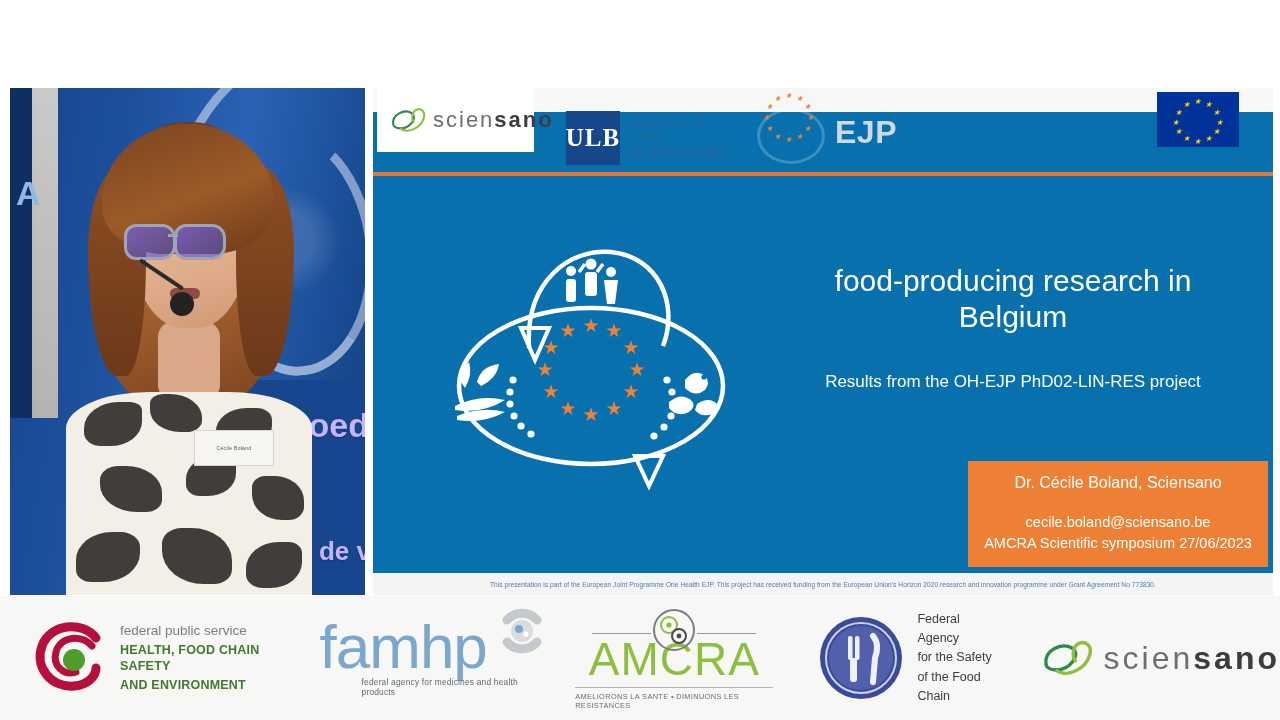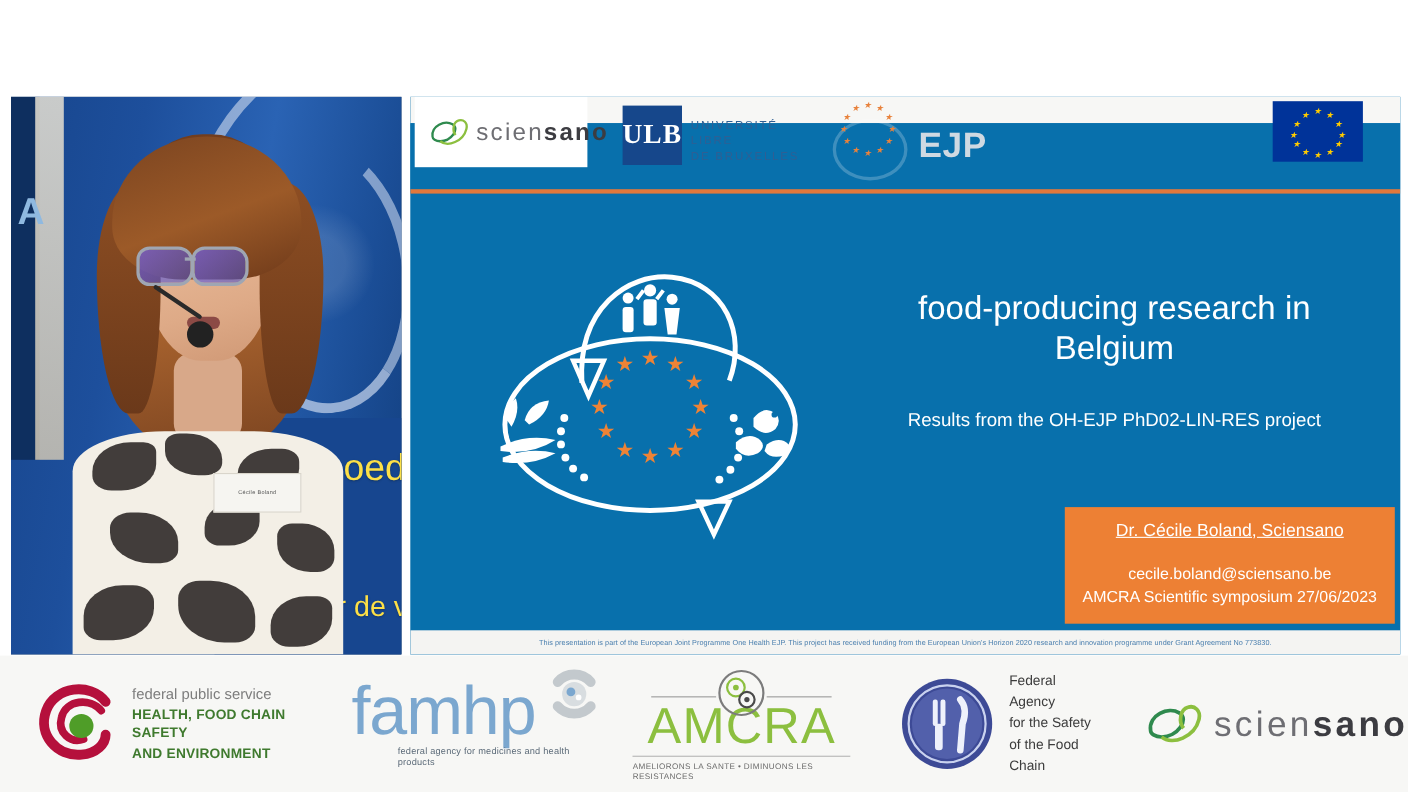--- a/index.html
+++ b/index.html
@@ -35,21 +35,21 @@
   .v-darkpanel{position:absolute;left:0;top:0;width:26px;height:330px;background:#0e2f5f;}
   .v-letterA{
     position:absolute;left:6px;top:86px;font-size:34px;font-weight:bold;
     color:#8fb9e0;letter-spacing:1px;
   }
   .v-bluebanner{
     position:absolute;right:0;bottom:0px;width:170px;height:215px;
     background:#17468f;
   }
   .v-banner-txt{
-    position:absolute;color:#fde047;font-size:27px;font-weight:400;
+    position:absolute;color:#c4b5fd;font-size:27px;font-weight:700;
     text-shadow:0 1px 2px rgba(0,0,0,.25);white-space:nowrap;
   }
   .v-banner-txt.t1{right:-4px;bottom:150px;font-size:34px;}
   .v-banner-txt.t2{right:66px;bottom:82px;font-size:26px;}
   .v-banner-txt.t3{right:-6px;bottom:28px;font-size:26px;}
 
   
   .p-wrap{position:absolute;left:52px;top:18px;width:250px;height:489px;}
   .p-neck{position:absolute;left:96px;top:215px;width:62px;height:80px;background:#d8a889;border-radius:16px;}
   .p-hair-back{
@@ -125,21 +125,21 @@
   .orange-rule{position:absolute;left:0;top:84px;width:100%;height:4px;background:#e0783c;}
 
   
   .sci-mark{position:relative;width:42px;height:34px;margin-left:12px;flex:0 0 auto;}
   .sci-word{
     font-size:22px;letter-spacing:2px;color:#6e6e73;margin-left:2px;
   }
   .sci-word b{color:#3c3c41;font-weight:700;}
 
   
-  .ulb{position:absolute;left:170px;top:8px;display:flex;align-items:flex-end;padding-left:23px;}
+  .ulb{position:absolute;left:170px;top:23px;display:flex;align-items:flex-start;padding-left:23px;}
   .ulb-box{
     width:54px;height:54px;background:#16478b;color:#fff;
     display:flex;align-items:center;justify-content:center;
     font-family:"Liberation Serif", serif;font-weight:bold;font-size:25px;letter-spacing:1px;
   }
   .ulb-txt{margin-left:8px;margin-top:6px;line-height:1.32;}
   .ulb-txt div{font-size:10.5px;letter-spacing:1.6px;color:#2f5f94;}
 
   
   .ejp-hdr{position:absolute;left:380px;top:2px;width:220px;height:80px;}
@@ -170,21 +170,21 @@
   }
   .slide-sub{
     color:#ffffff;font-size:17px;margin:36px 0 0;font-weight:400;
   }
 
   .speaker-box{
     position:absolute;left:595px;top:373px;width:300px;height:106px;
     background:#ed8034;color:#fff;text-align:center;
     display:flex;flex-direction:column;justify-content:center;
   }
-  .sp-name{font-size:16px;margin-bottom:20px;text-decoration:underline;}
+  .sp-name{font-size:16px;margin-bottom:20px;}
   .sp-mail{font-size:14.5px;line-height:1.45;}
   .sp-event{font-size:14.5px;line-height:1.45;}
 
   .slide-footer{
     position:absolute;left:0;bottom:0;width:100%;height:22px;background:#f4f4f2;
     display:flex;align-items:center;justify-content:center;
   }
   .slide-footer span{
     font-size:6.6px;color:#4a7fae;letter-spacing:.05px;white-space:nowrap;
   }

